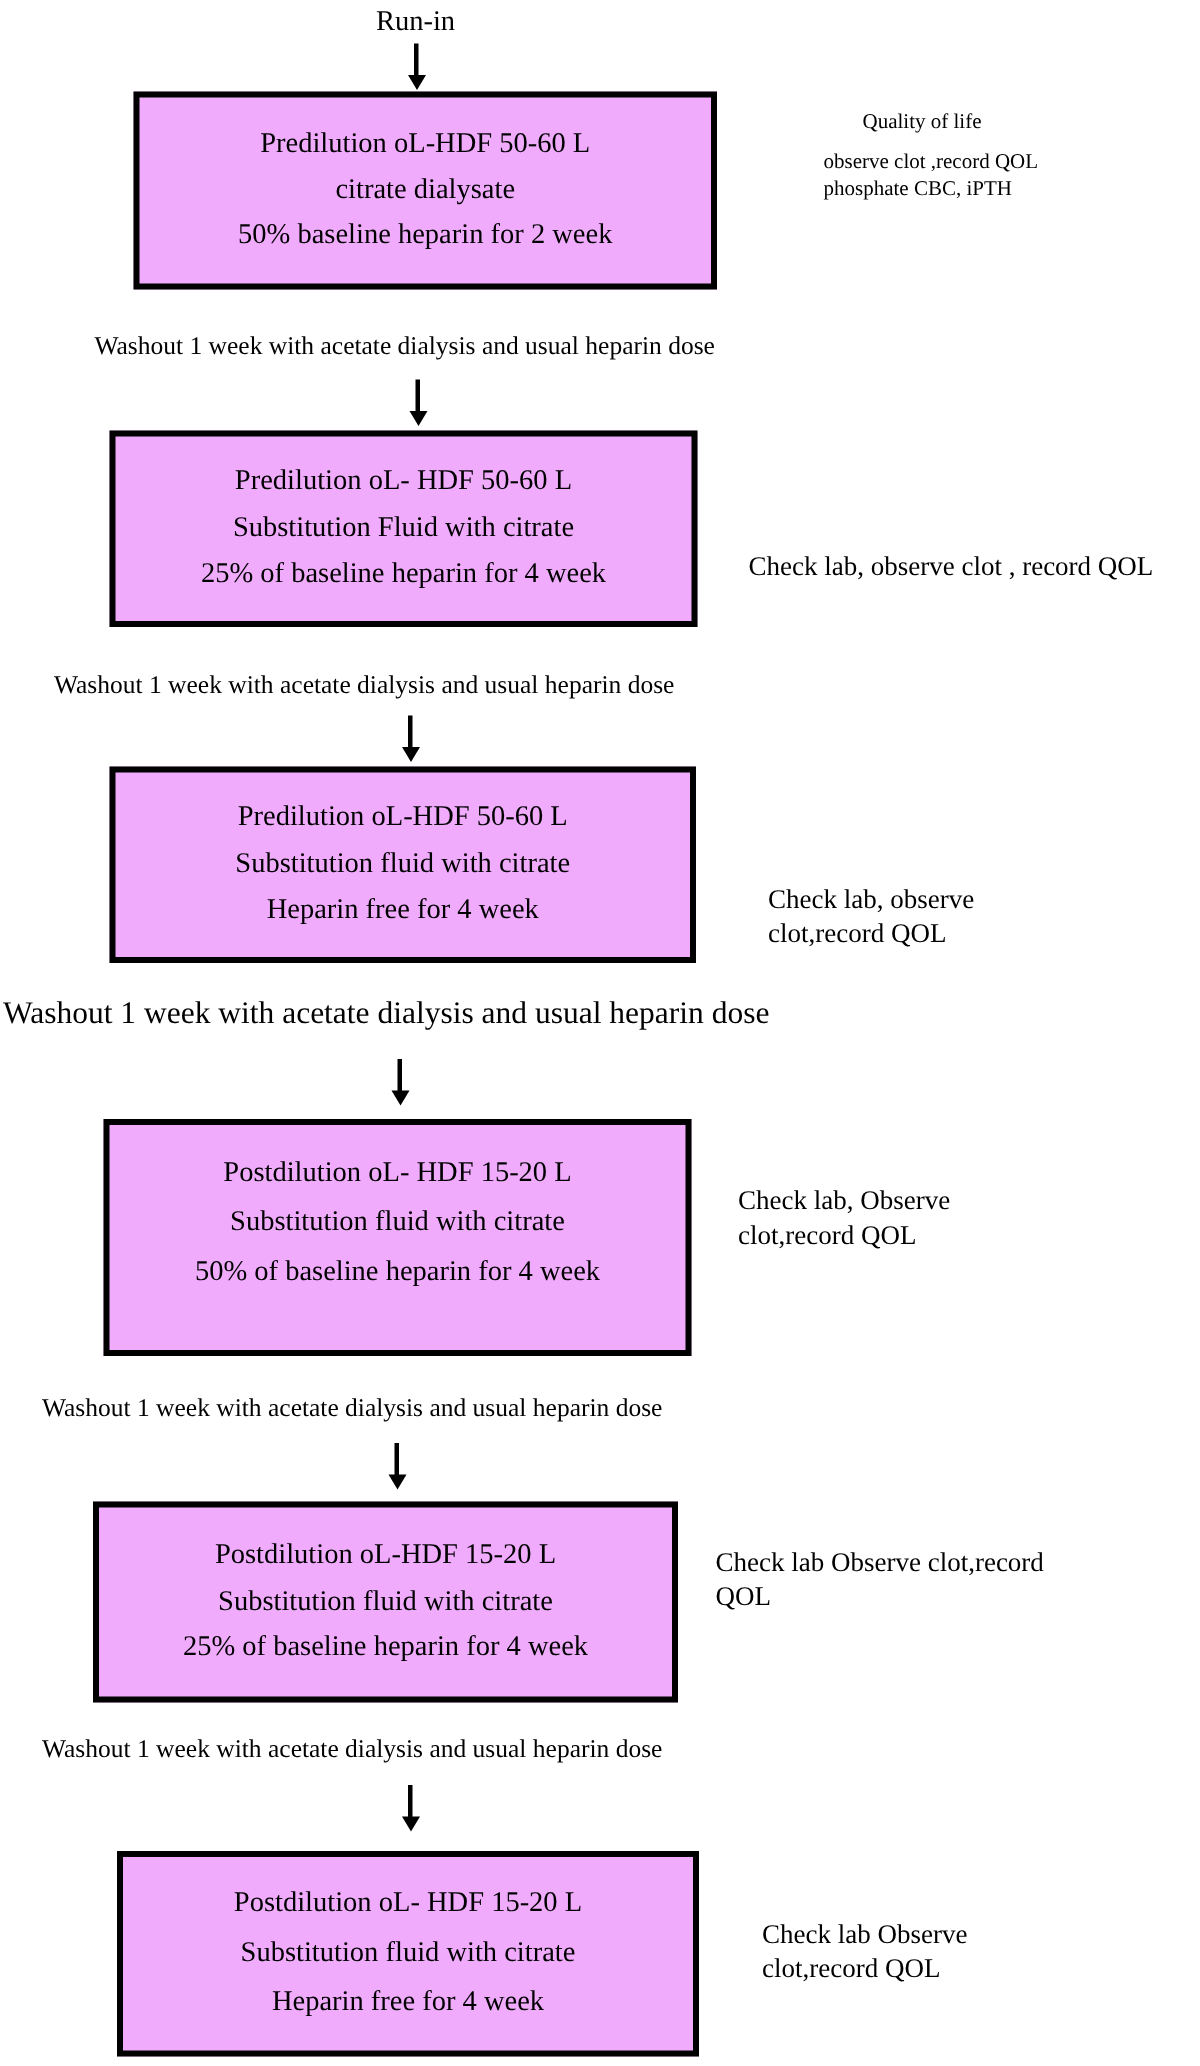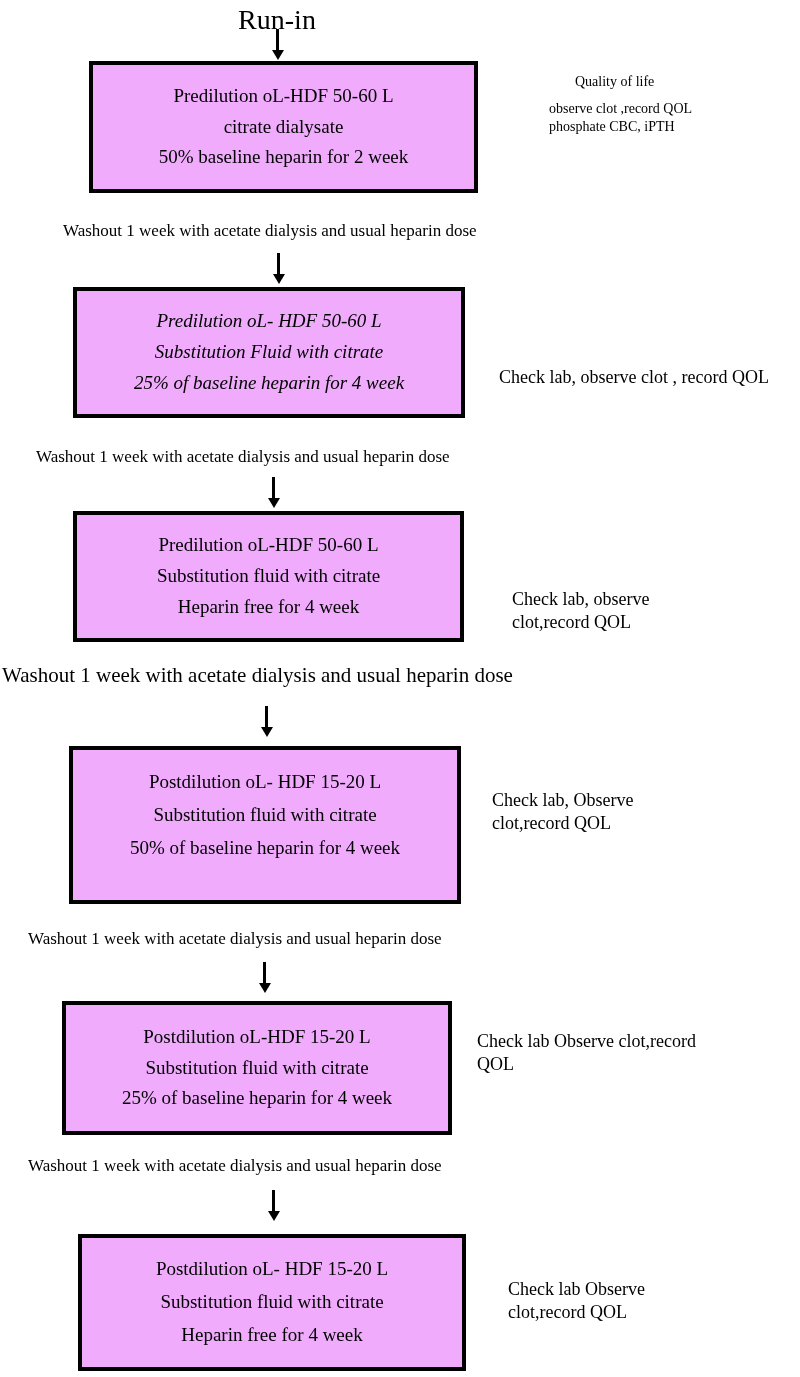--- a/index.html
+++ b/index.html
@@ -72,41 +72,41 @@
     position: absolute;
     white-space: nowrap;
     text-align: center;
   }
 </style>
 </head>
 <body>
 
 <div id="canvas">
 
-  <div class="run-in-label" style="left:217px; top:4px; width:120px; font-size:28px;">Run-in</div>
+  <div class="run-in-label" style="left:217px; top:4px; width:120px; font-size:19px;">Run-in</div>
 
   <div class="arrow" style="left:276px; top:29px; height:22px;"></div>
 
   <div class="node-box" style="left:89px; top:61px; width:389px; height:132px; padding:6px 10px;">
     <div class="node-line" style="font-size:19px; margin:5px 0;">Predilution oL-HDF  50-60 L</div>
     <div class="node-line" style="font-size:19px; margin:5px 0;">citrate dialysate</div>
     <div class="node-line" style="font-size:19px; margin:5px 0;">50% baseline heparin for 2 week</div>
   </div>
 
   <div class="side-note" style="left:505px; top:73px; width:290px; font-size:14px;margin-left:44px;">
     <div class="sn-line" style="padding-left:26px; margin-bottom:9px;">Quality of life</div>
     <div class="sn-line">observe clot ,record QOL</div>
     <div class="sn-line" style="margin-bottom:9px;">phosphate CBC, iPTH</div>
   </div>
 
   <div class="caption" style="left:63px; top:221px; font-size:17px;">Washout 1 week with acetate dialysis and usual heparin dose</div>
 
   <div class="arrow" style="left:277px; top:253px; height:22px;"></div>
 
-  <div class="node-box" style="left:73px; top:287px; width:392px; height:131px; padding:6px 10px;font-style:italic;">
+  <div class="node-box" style="left:73px; top:287px; width:392px; height:131px; padding:6px 10px;">
     <div class="node-line" style="font-size:19px; margin:5px 0;">Predilution oL- HDF 50-60 L</div>
     <div class="node-line" style="font-size:19px; margin:5px 0;">Substitution Fluid with citrate</div>
     <div class="node-line" style="font-size:19px; margin:5px 0;">25% of baseline heparin for 4 week</div>
   </div>
 
   <div class="side-note" style="left:499px; top:366px; width:320px; font-size:18px;">
     <div class="sn-line">Check lab, observe clot , record QOL</div>
   </div>
 
   <div class="caption" style="left:36px; top:447px; font-size:17px;">Washout 1 week with acetate dialysis and usual heparin dose</div>

